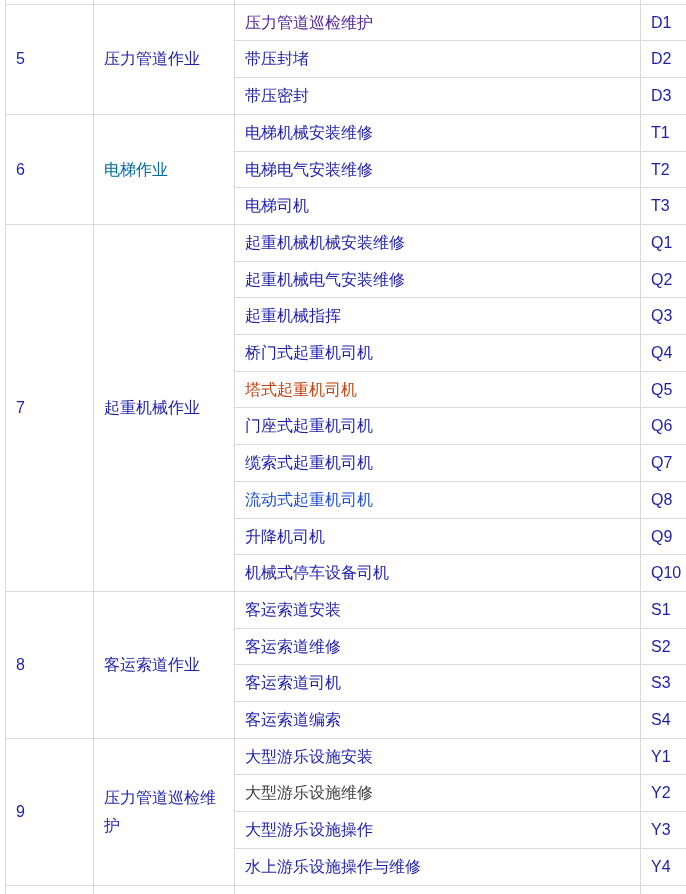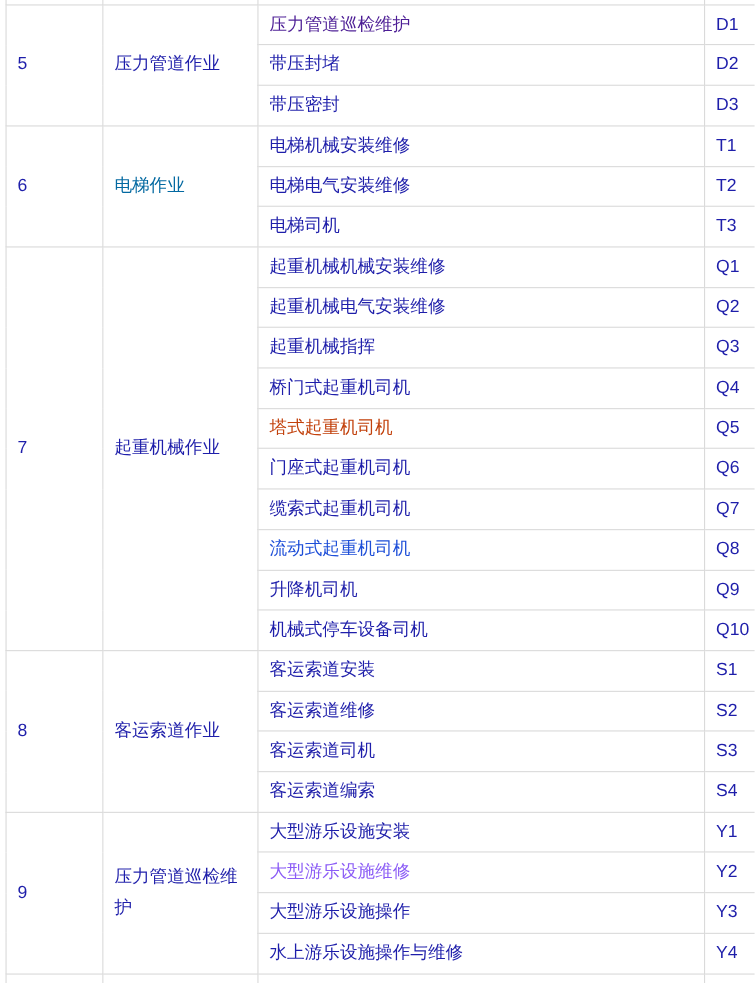--- a/index.html
+++ b/index.html
@@ -147,21 +147,21 @@
           <td class="col-item" style="color: rgb(30, 30, 170); border-color: rgb(218, 218, 218);">客运索道编索</td>
           <td class="col-code" style="color: rgb(30, 30, 170); border-color: rgb(218, 218, 218);">S4</td>
         </tr>
         <tr>
           <td class="col-no" rowspan="4" style="color: rgb(30, 30, 170); border-color: rgb(218, 218, 218);">9</td>
           <td class="col-category" rowspan="4" style="color: rgb(30, 30, 170); border-color: rgb(218, 218, 218);">压力管道巡检维护</td>
           <td class="col-item" style="color: rgb(30, 30, 170); border-color: rgb(218, 218, 218);">大型游乐设施安装</td>
           <td class="col-code" style="color: rgb(30, 30, 170); border-color: rgb(218, 218, 218);">Y1</td>
         </tr>
         <tr>
-          <td class="col-item" style="color: #8b5cf6; border-color: rgb(218, 218, 218);">大型游乐设施维修</td>
+          <td class="col-item" style="color: #404040; border-color: rgb(218, 218, 218);">大型游乐设施维修</td>
           <td class="col-code" style="color: rgb(30, 30, 170); border-color: rgb(218, 218, 218);">Y2</td>
         </tr>
         <tr>
           <td class="col-item" style="color: rgb(30, 30, 170); border-color: rgb(218, 218, 218);">大型游乐设施操作</td>
           <td class="col-code" style="color: rgb(30, 30, 170); border-color: rgb(218, 218, 218);">Y3</td>
         </tr>
         <tr>
           <td class="col-item" style="color: rgb(30, 30, 170); border-color: rgb(218, 218, 218);">水上游乐设施操作与维修</td>
           <td class="col-code" style="color: rgb(30, 30, 170); border-color: rgb(218, 218, 218);">Y4</td>
         </tr>

